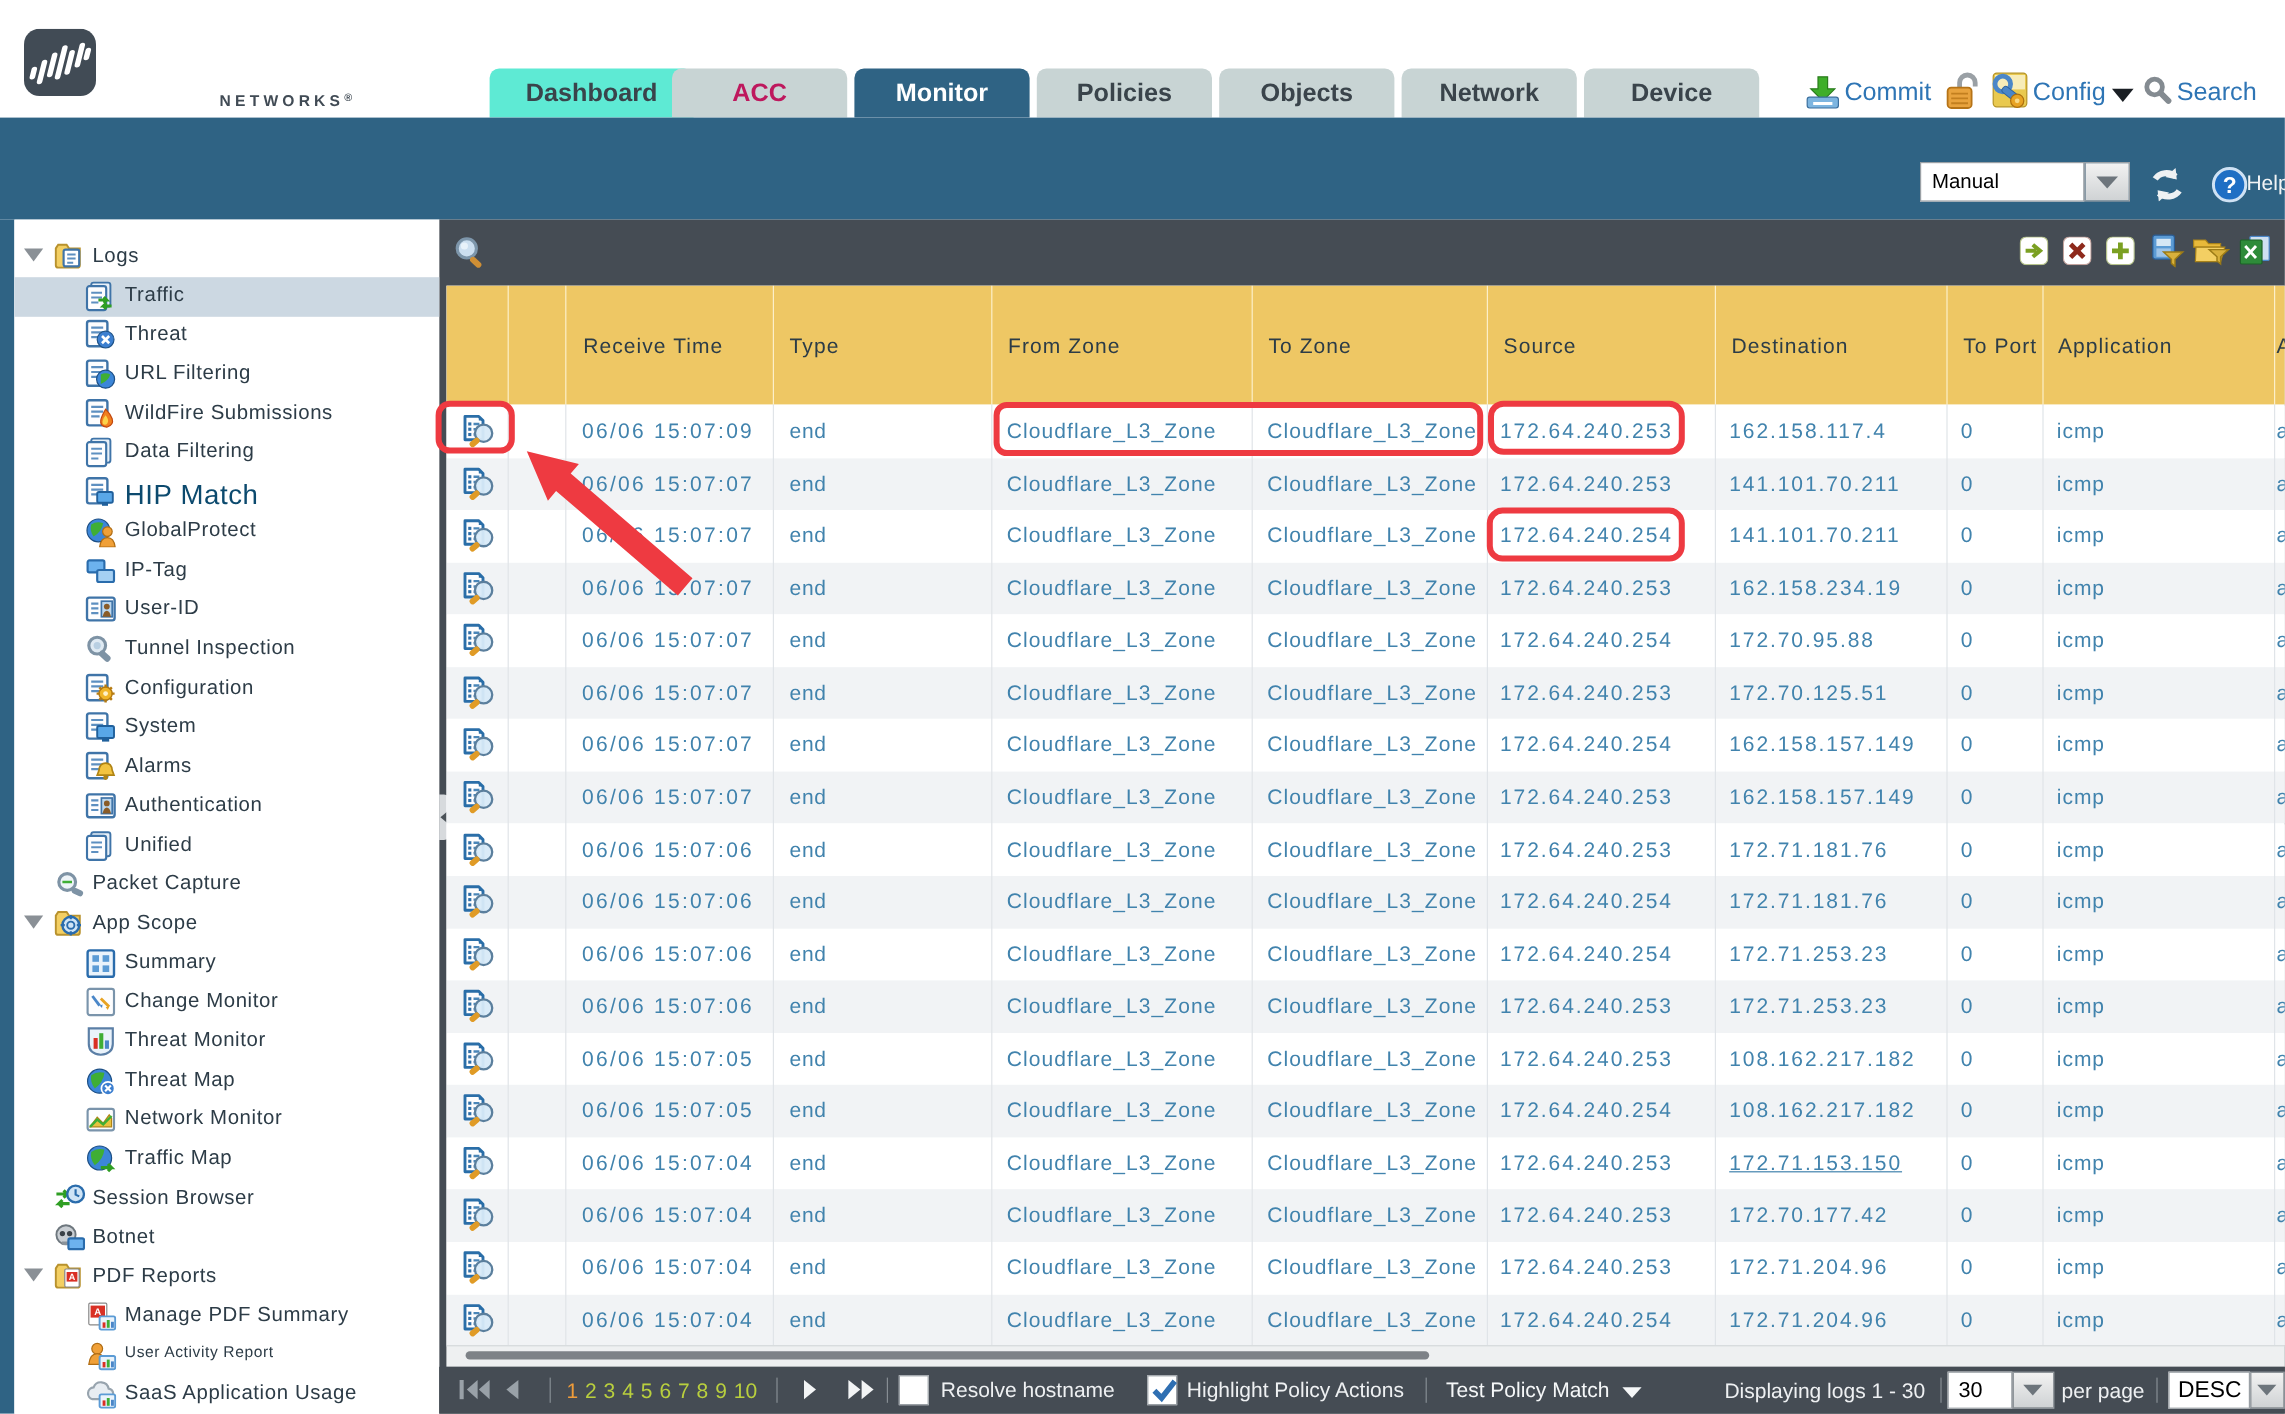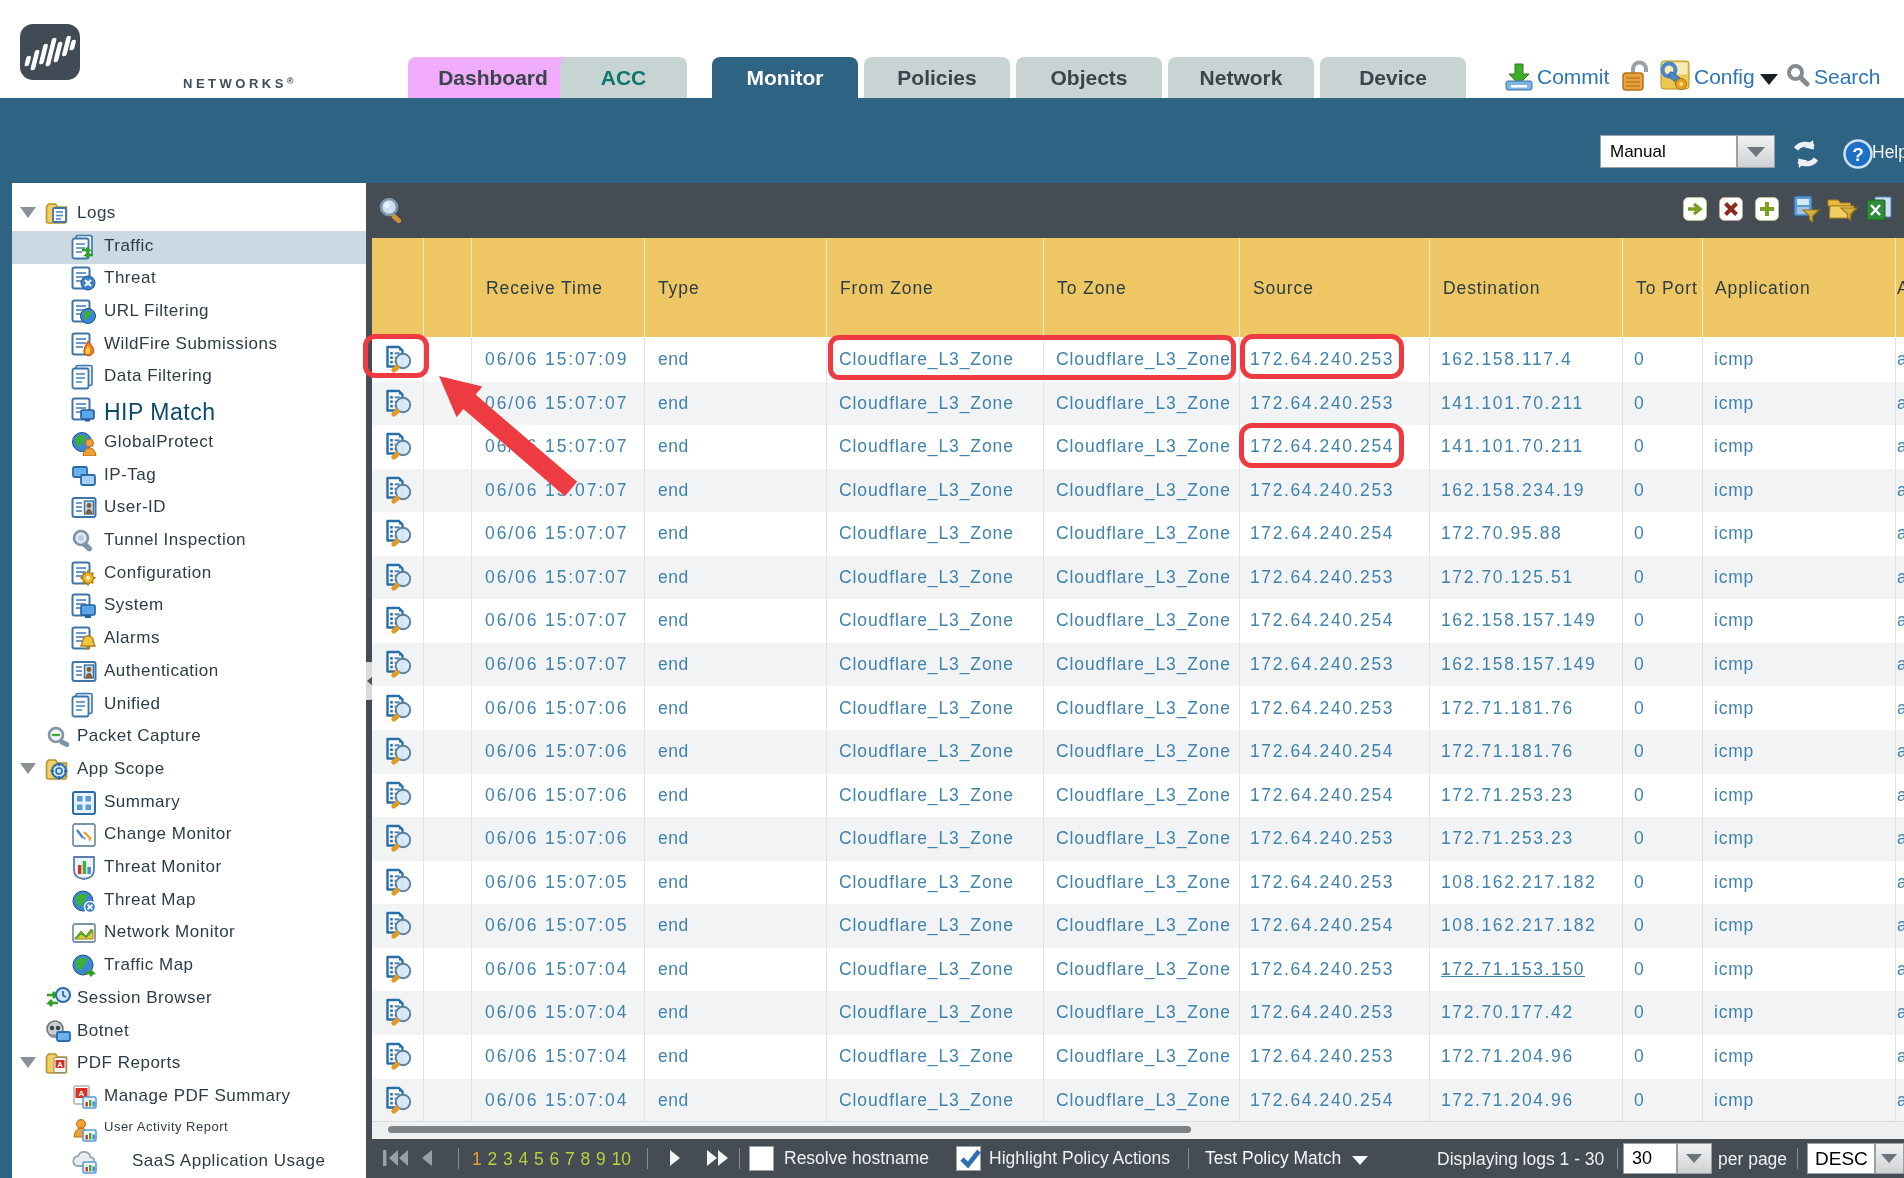--- a/index.html
+++ b/index.html
@@ -15,22 +15,22 @@
 <line x1="17" y1="28" x2="17" y2="44"></line>
 <line x1="24" y1="22" x2="24" y2="38"></line>
 <line x1="31" y1="16" x2="31" y2="40"></line>
 <line x1="38" y1="20" x2="38" y2="36"></line>
 <line x1="45" y1="14" x2="45" y2="30"></line>
 <line x1="51" y1="18" x2="51" y2="24"></line>
 </g>
 </svg>
 <div class="abs" style="left:183px;top:76px;font-size:13px;font-weight:bold;color:#414b55;letter-spacing:3.5px;">NETWORKS<span style="font-size:9px;vertical-align:4px;">®</span></div>
 
-<div class="abs" style="left:408px;top:57px;width:170px;height:41px;background:#f0abfc;border-radius:8px 8px 0 0;color:#3a444b;font-size:21px;font-weight:bold;text-align:center;line-height:42px;">Dashboard</div>
-<div class="abs" style="left:560px;top:57px;width:127px;height:41px;background:#c8d4d4;border-radius:8px 8px 0 0;color:#0f766e;font-size:21px;font-weight:bold;text-align:center;line-height:42px;">ACC</div>
+<div class="abs" style="left:408px;top:57px;width:170px;height:41px;background:#5eead4;border-radius:8px 8px 0 0;color:#3a444b;font-size:21px;font-weight:bold;text-align:center;line-height:42px;">Dashboard</div>
+<div class="abs" style="left:560px;top:57px;width:146px;height:41px;background:#c8d4d4;border-radius:8px 8px 0 0;color:#be185d;font-size:21px;font-weight:bold;text-align:center;line-height:42px;">ACC</div>
 <div class="abs" style="left:712px;top:57px;width:146px;height:41px;background:#2f6384;border-radius:8px 8px 0 0;color:#ffffff;font-size:21px;font-weight:bold;text-align:center;line-height:42px;">Monitor</div>
 <div class="abs" style="left:864px;top:57px;width:146px;height:41px;background:#c8d4d4;border-radius:8px 8px 0 0;color:#3a444b;font-size:21px;font-weight:bold;text-align:center;line-height:42px;">Policies</div>
 <div class="abs" style="left:1016px;top:57px;width:146px;height:41px;background:#c8d4d4;border-radius:8px 8px 0 0;color:#3a444b;font-size:21px;font-weight:bold;text-align:center;line-height:42px;">Objects</div>
 <div class="abs" style="left:1168px;top:57px;width:146px;height:41px;background:#c8d4d4;border-radius:8px 8px 0 0;color:#3a444b;font-size:21px;font-weight:bold;text-align:center;line-height:42px;">Network</div>
 <div class="abs" style="left:1320px;top:57px;width:146px;height:41px;background:#c8d4d4;border-radius:8px 8px 0 0;color:#3a444b;font-size:21px;font-weight:bold;text-align:center;line-height:42px;">Device</div>
 
 <svg class="abs" style="left:1505px;top:62px;" width="28" height="30" viewBox="0 0 28 30">
 <path d="M10 2 h8 v10 h6 l-10 10 -10 -10 h6 z" fill="#3fae2a" stroke="#2a7d1c" stroke-width="1"></path>
 <rect x="1" y="19" width="26" height="9" rx="2" fill="#7db5e0" stroke="#3a6f9e"></rect>
 <rect x="6" y="23" width="16" height="2.5" fill="#fff"></rect>
@@ -332,21 +332,21 @@
         <rect x="21.5" y="17.5" width="2.4" height="5" fill="#4a86c8"></rect>
       </svg></div>
 <div class="abs" style="left:104px;top:1119px;font-size:13px;color:#2d3c47;letter-spacing:0.5px;white-space:nowrap;">User Activity Report</div>
 <div class="abs" style="left:71px;top:1149px;"><svg width="26" height="26" viewBox="0 0 26 26" style="flex:none;">
         <path d="M6 17 a5 5 0 0 1 1 -9.8 a6.5 6.5 0 0 1 12.5 1 a4.5 4.5 0 0 1 .5 8.8 z" fill="#e8edf2" stroke="#98a4ae" stroke-width="1.8"></path>
         <rect x="12" y="13" width="13" height="11" rx="1.5" fill="#eaf3fb" stroke="#5b9bd5" stroke-width="1.6"></rect>
         <rect x="14.5" y="18" width="2.4" height="4.5" fill="#d93025"></rect>
         <rect x="18" y="16" width="2.4" height="6.5" fill="#3fae35"></rect>
         <rect x="21.5" y="17.5" width="2.4" height="5" fill="#4a86c8"></rect>
       </svg></div>
-<div class="abs" style="left:104px;top:1151px;font-size:17px;color:#2d3c47;letter-spacing:0.5px;white-space:nowrap;margin-left:28px;">SaaS Application Usage</div>
+<div class="abs" style="left:104px;top:1151px;font-size:17px;color:#2d3c47;letter-spacing:0.5px;white-space:nowrap;">SaaS Application Usage</div>
 
 <svg class="abs" style="left:378px;top:196px;" width="28" height="28" viewBox="0 0 28 28">
 <circle cx="11" cy="11" r="8" fill="#ccdff0" stroke="#7d96ab" stroke-width="2.6"></circle>
 <circle cx="9" cy="9" r="3" fill="#e8f2fa"></circle>
 <rect x="16" y="17" width="11" height="5" rx="2.5" transform="rotate(42 16 17)" fill="#cf8f35"></rect>
 </svg>
 
 <svg class="abs" style="left:1683px;top:197px;" width="24" height="24" viewBox="0 0 24 24">
       <rect x="0.5" y="0.5" width="23" height="23" rx="5" fill="#fff" stroke="#b7c48c" stroke-width="1"></rect>
       <path d="M5 12 h9 M11 7 l6 5 -6 5" stroke="#7ba022" stroke-width="3.4" fill="none"></path>

